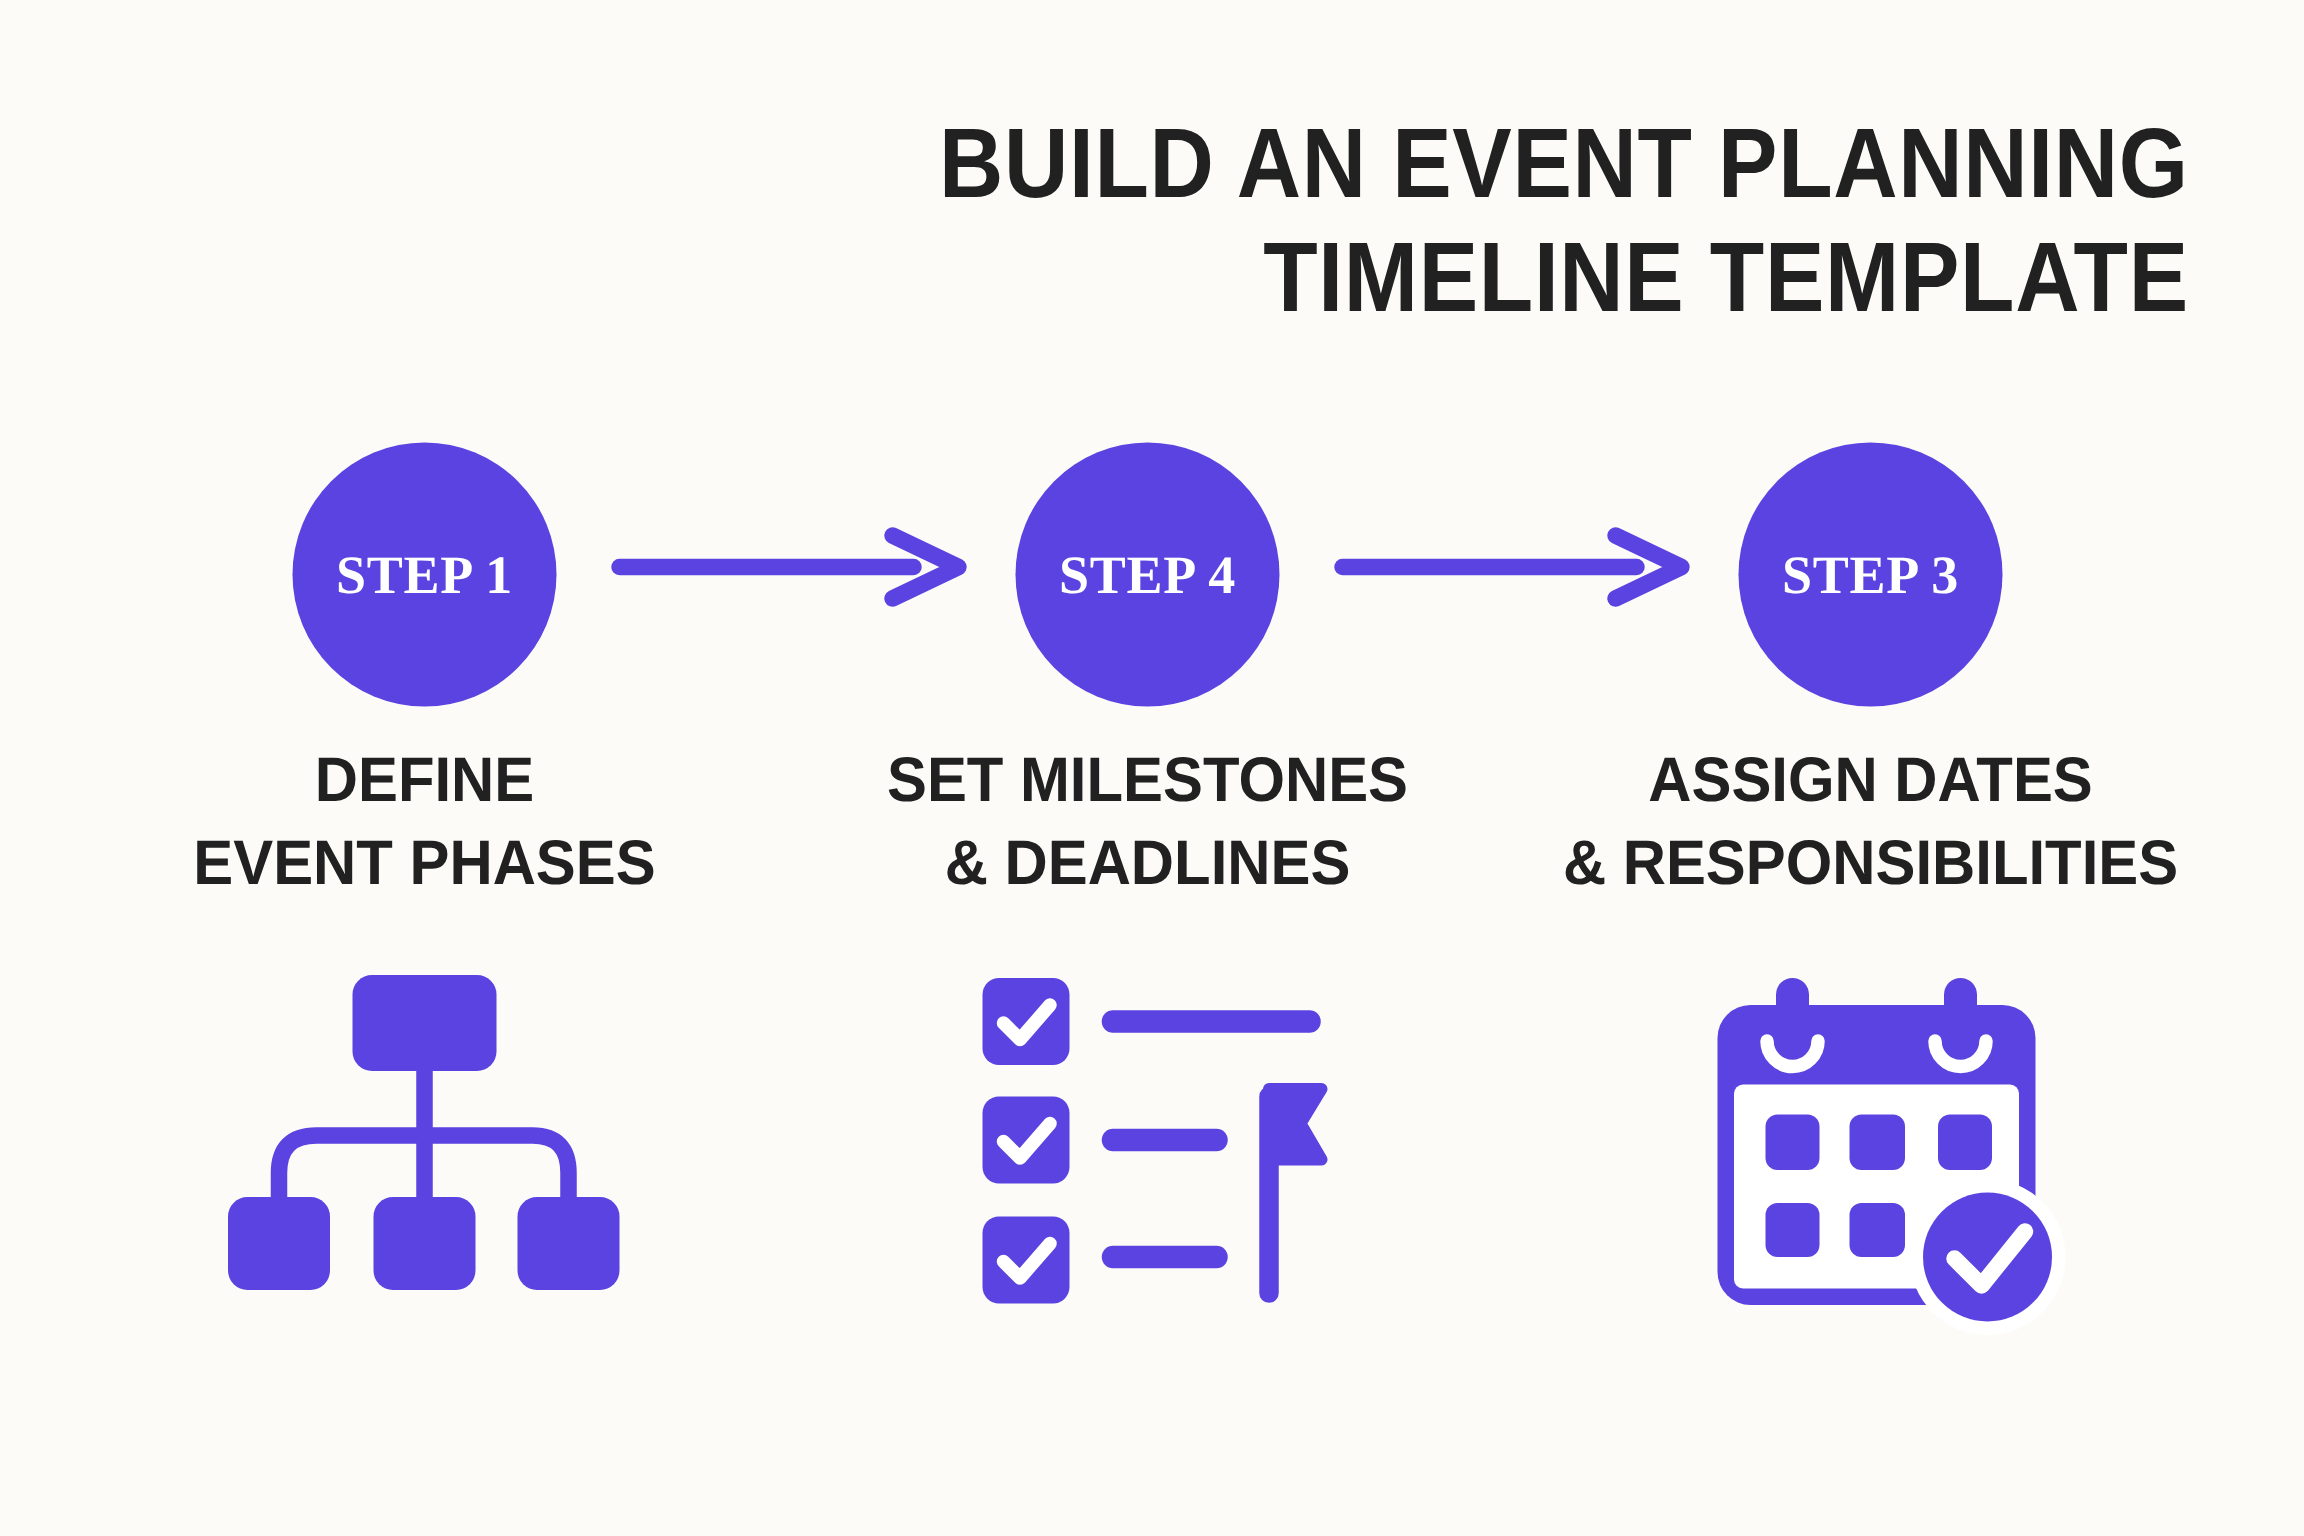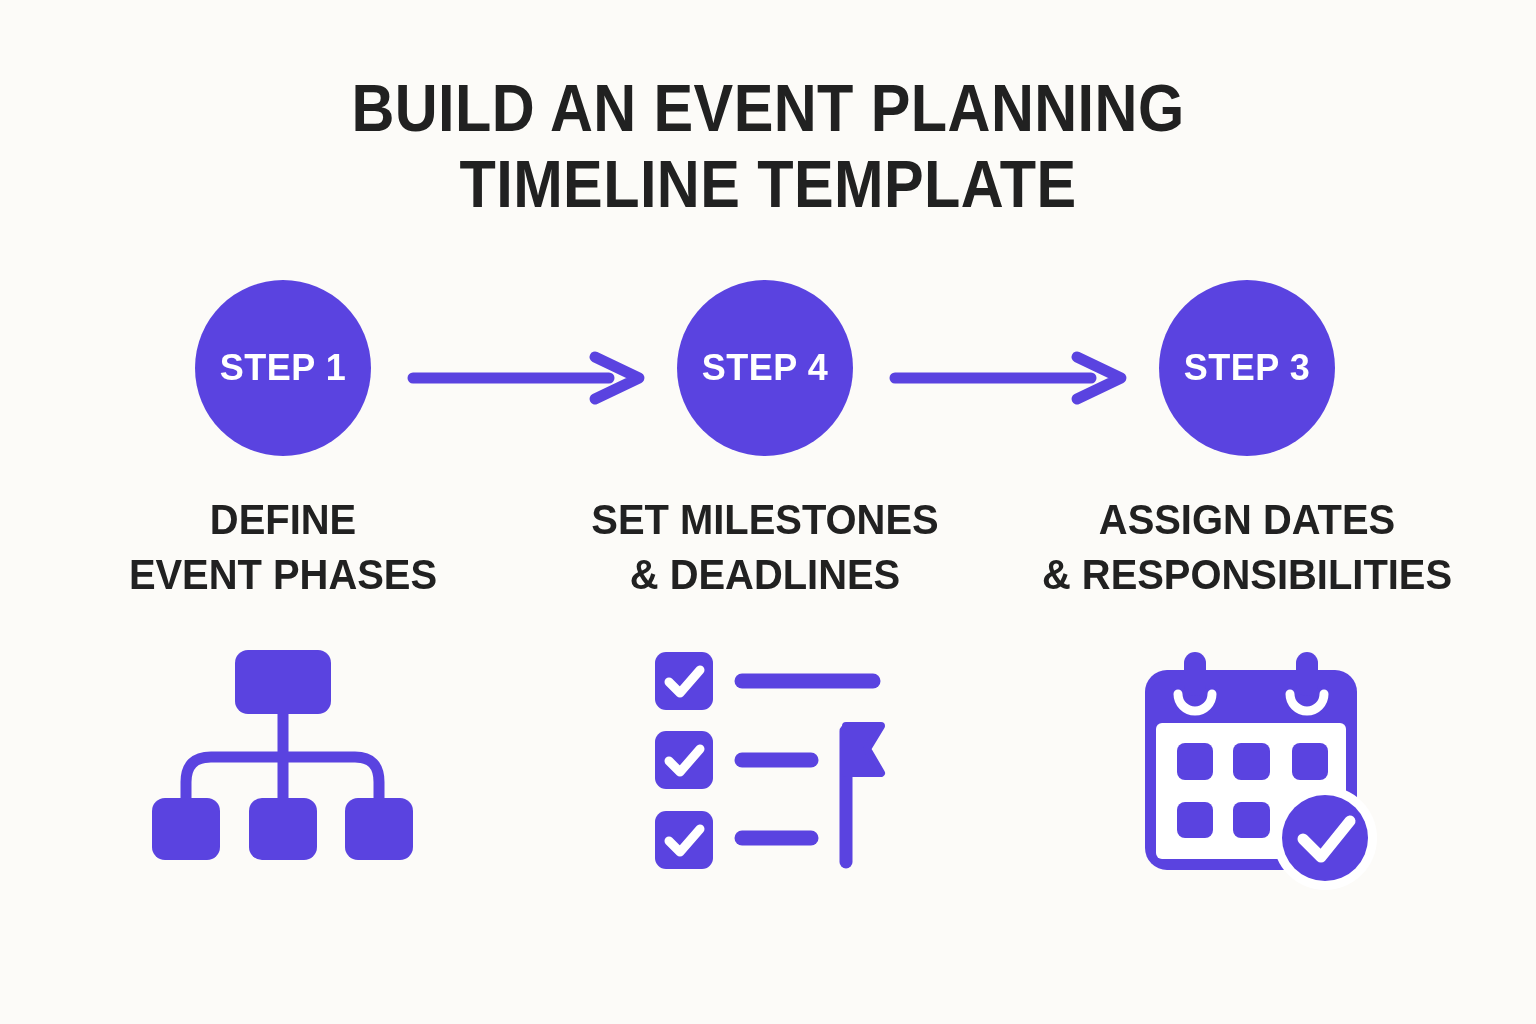--- a/index.html
+++ b/index.html
@@ -13,45 +13,46 @@
     background: var(--background, #FCFBF8);
     overflow: hidden;
   }
 
   
   .title {
     position: absolute;
     top: 70px;
     left: 0;
     width: 100%;
-    text-align: center;
+    text-align: right;
     color: var(--text, #212121);
     font-weight: bold;
     font-size: 66px;
     line-height: 76px;
     letter-spacing: 0.5px;
   }
   .title-line {
     display: block;
     transform: scaleX(0.90);
     transform-origin: 50% 50%;
     white-space: nowrap;
   }
 
   
   .step-circle {
     position: absolute;
-    top: 280px;
+    top: 295px;
     width: 176px;
     height: 176px;
     border-radius: 50%;
     background: var(--accent, #5A43E0);
     display: flex;
     align-items: center;
     justify-content: center;
+    font-family: Liberation Serif, serif;
   }
   .step-circle span {
     color: var(--badge-text, #FFFFFF);
     font-weight: bold;
     font-size: 36px;
     letter-spacing: 0.5px;
     white-space: nowrap;
   }
   #circle-1 { left: 195px; }
   #circle-2 { left: 677px; }

